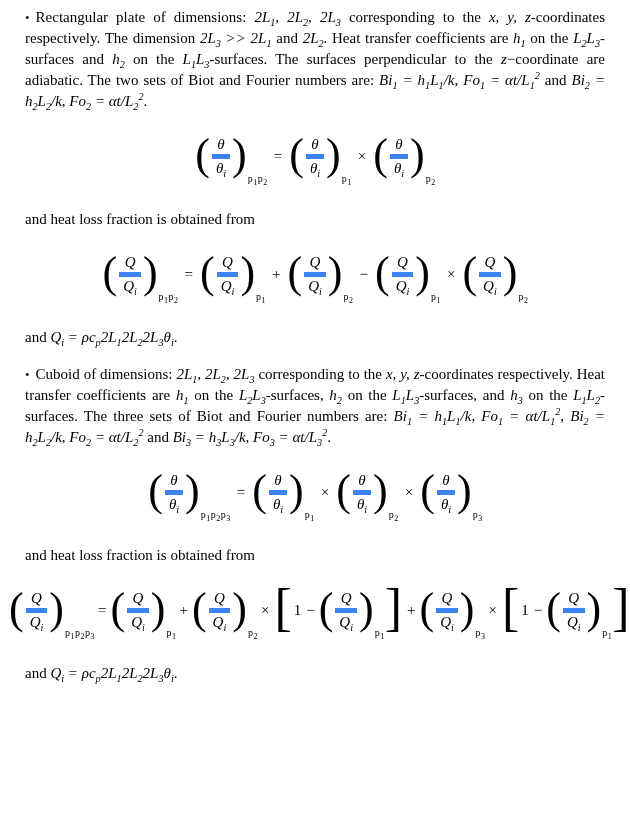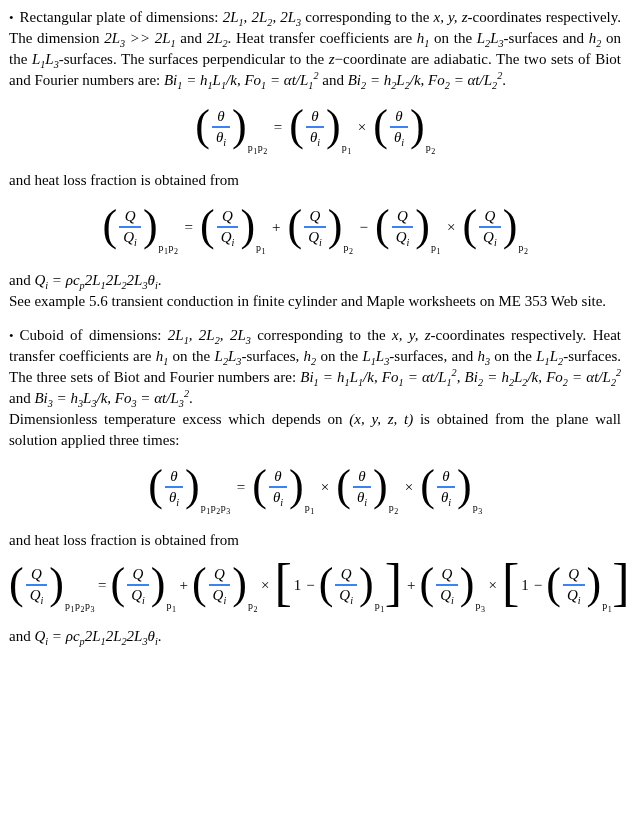--- a/index.html
+++ b/index.html
@@ -8,21 +8,21 @@
     width:630px; height:830px;
     box-sizing:border-box;
     padding:7px 9px 0 9px;
     background:#ffffff;
     color:#000000;
     font-family:"Liberation Serif","DejaVu Serif",serif;
     font-size:15px;
     line-height:21px;
     overflow:hidden;
   }
-  .para { margin:0; text-align:justify; }
+  .para { margin:16px; text-align:justify; }
   .para.bullet { margin-top:13px; }
   .para.first { margin-top:0; }
   .para.lastbullet { margin-top:18px; }
   .bulletmark { font-size:13px; padding-right:6px; }
   .m { font-style:italic; }
   sub, sup { font-size:68%; line-height:0; }
 
   
   .eq {
     display:flex; justify-content:center; align-items:center;
@@ -35,21 +35,21 @@
   .eq .op { font-style:normal; padding:0 7px; }
   .eq.wide .op { padding:0 4px; }
   .eq .eqtxt { font-style:normal; padding:0 1px; }
   .pfrac { display:inline-flex; align-items:center; }
   .paren {
     font-size:44px; line-height:0.92; font-weight:400;
     position:relative; top:-1px;
   }
   .frac { display:inline-block; text-align:center; margin:0 2px; font-style:italic; }
   .frac .num, .frac .den { display:block; padding:0 4px; line-height:19px; }
-  .frac .den { border-top:2px solid #3b82f6; }
+  .frac .den { border-top:5px solid #3b82f6; }
   .psub {
     font-size:10px; line-height:1;
     align-self:flex-end; position:relative; top:6px; left:1px;
     letter-spacing:0.5px;
   }
   .psub sub { font-size:8px; }
   .brk { font-size:52px; line-height:0.8; font-style:normal; position:relative; top:-2px; padding:0 1px; }
 </style>
 </head>
 <body>
@@ -140,25 +140,23 @@
           <span class="num">Q</span>
           <span class="den">Q<sub>i</sub></span>
         </span>
         <span class="paren">)</span>
         <span class="psub">p<sub>2</sub></span>
       </span>
     </div>
 
   <p class="para"><span>and <span class="m">Q<sub>i</sub> = ρc<sub>p</sub>2L<sub>1</sub>2L<sub>2</sub>2L<sub>3</sub>θ<sub>i</sub></span>.</span></p>
 
-  <p class="para"><span>See example 5.6 transient conduction in finite cylinder and Maple worksheets on ME 353 Web site.</span></p>
 
   <p class="para bullet"><span class="bulletmark">•</span><span>Cuboid of dimensions: <span class="m">2L<sub>1</sub>, 2L<sub>2</sub>, 2L<sub>3</sub></span> corresponding to the <span class="m">x, y, z</span>-coordinates respectively. Heat transfer coefficients are <span class="m">h<sub>1</sub></span> on the <span class="m">L<sub>2</sub>L<sub>3</sub></span>-surfaces, <span class="m">h<sub>2</sub></span> on the <span class="m">L<sub>1</sub>L<sub>3</sub></span>-surfaces, and <span class="m">h<sub>3</sub></span> on the <span class="m">L<sub>1</sub>L<sub>2</sub></span>-surfaces. The three sets of Biot and Fourier numbers are: <span class="m">Bi<sub>1</sub> = h<sub>1</sub>L<sub>1</sub>/k</span>, <span class="m">Fo<sub>1</sub> = αt/L<sub>1</sub><sup>2</sup></span>, <span class="m">Bi<sub>2</sub> = h<sub>2</sub>L<sub>2</sub>/k</span>, <span class="m">Fo<sub>2</sub> = αt/L<sub>2</sub><sup>2</sup></span> and <span class="m">Bi<sub>3</sub> = h<sub>3</sub>L<sub>3</sub>/k</span>, <span class="m">Fo<sub>3</sub> = αt/L<sub>3</sub><sup>2</sup></span>.</span></p>
 
-  <p class="para"><span>Dimensionless temperature excess which depends on <span class="m">(x, y, z, t)</span> is obtained from the plane wall solution applied three times:</span></p>
 
   <div class="eq">
       <span class="pfrac">
         <span class="paren">(</span>
         <span class="frac">
           <span class="num">θ</span>
           <span class="den">θ<sub>i</sub></span>
         </span>
         <span class="paren">)</span>
         <span class="psub">p<sub>1</sub>p<sub>2</sub>p<sub>3</sub></span>

